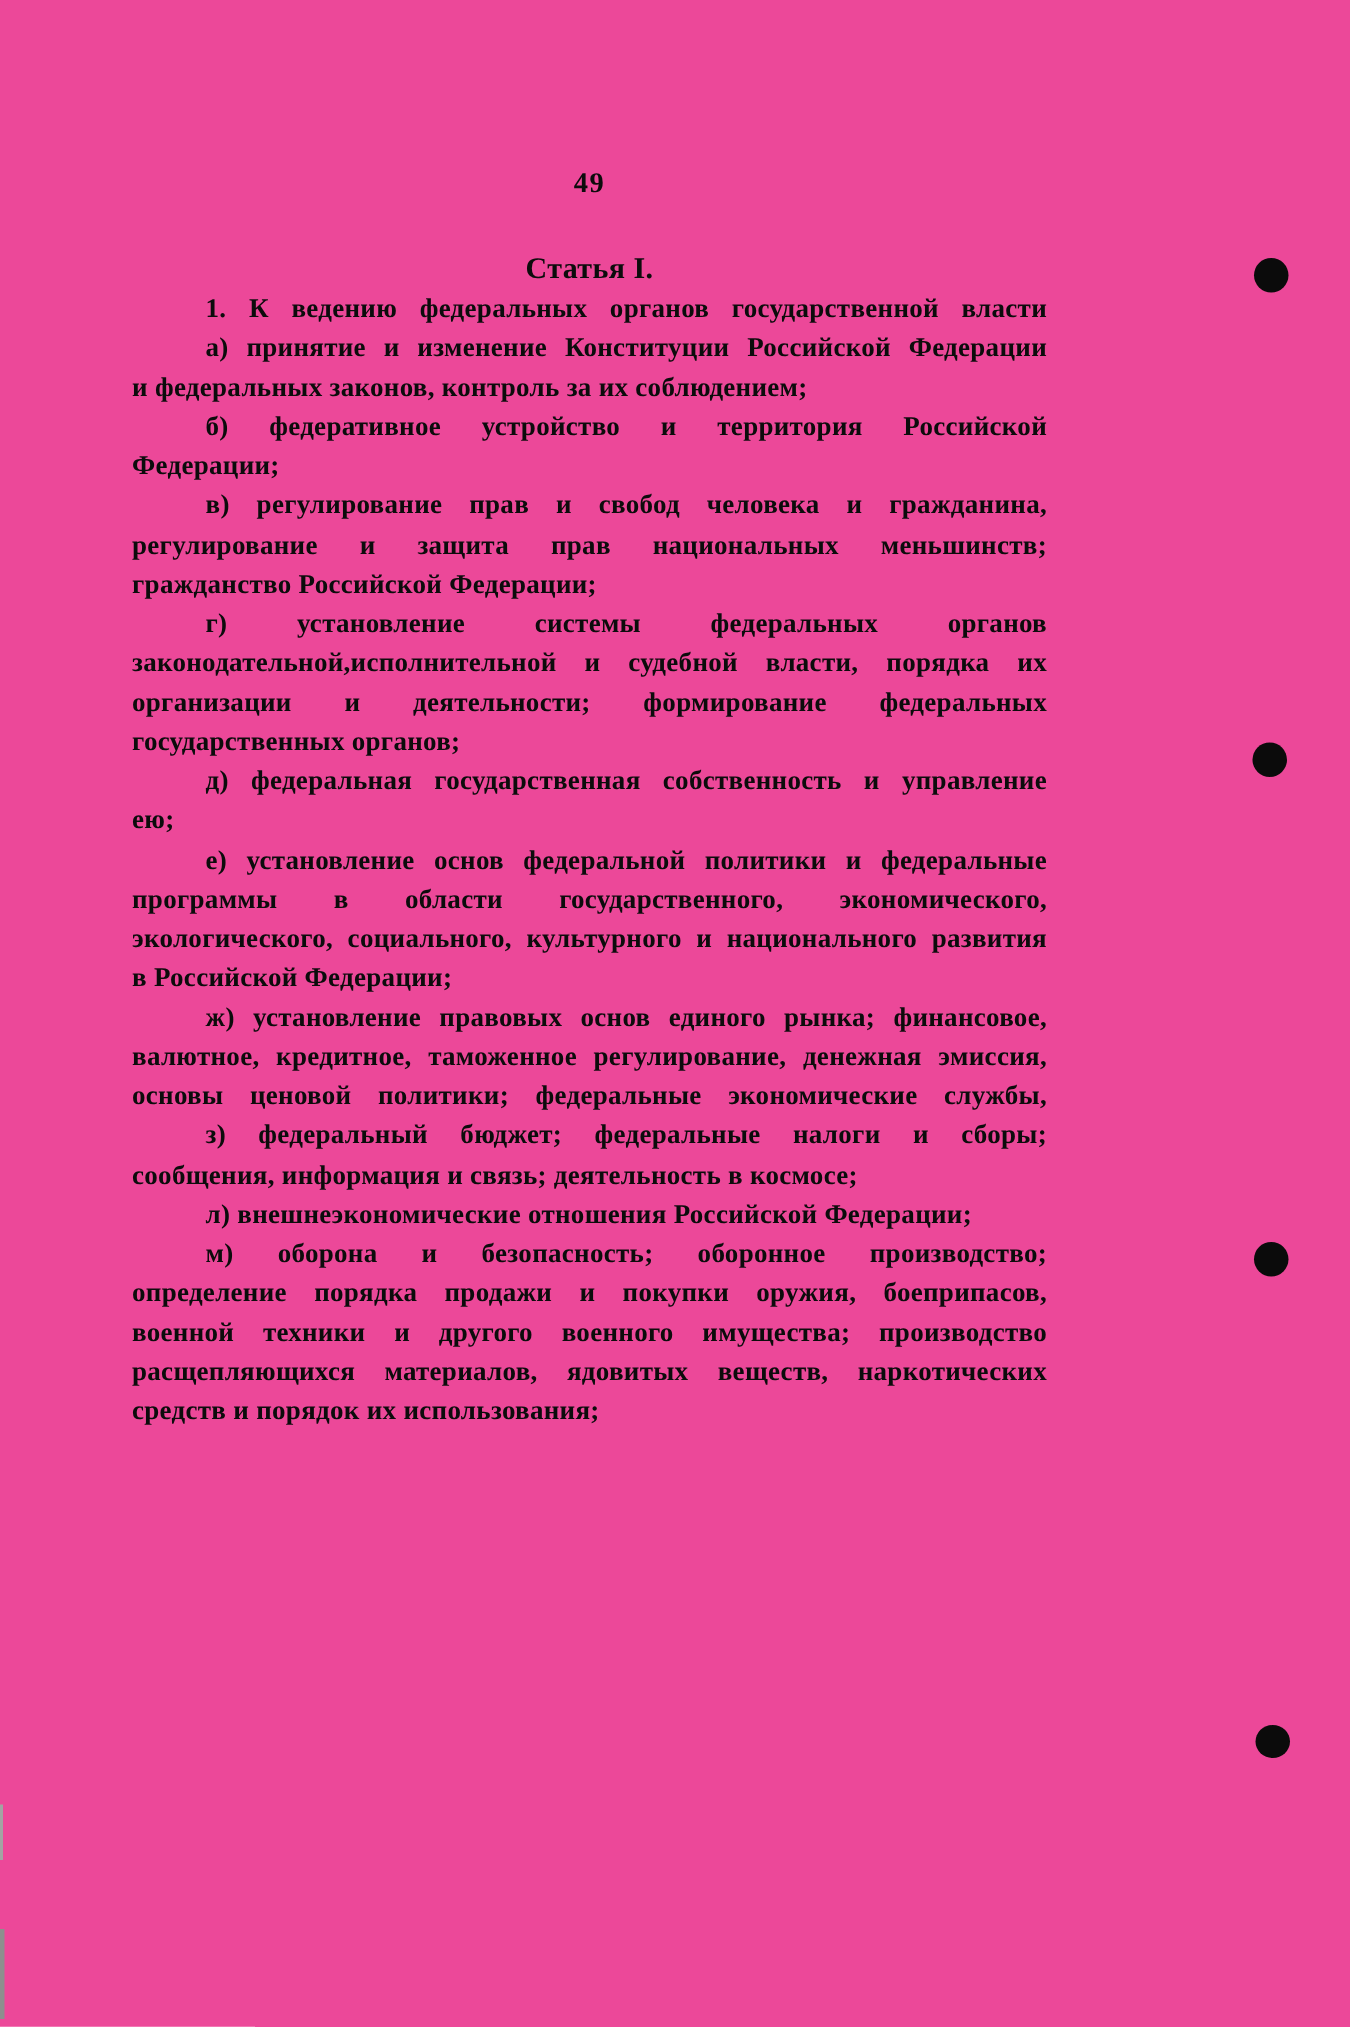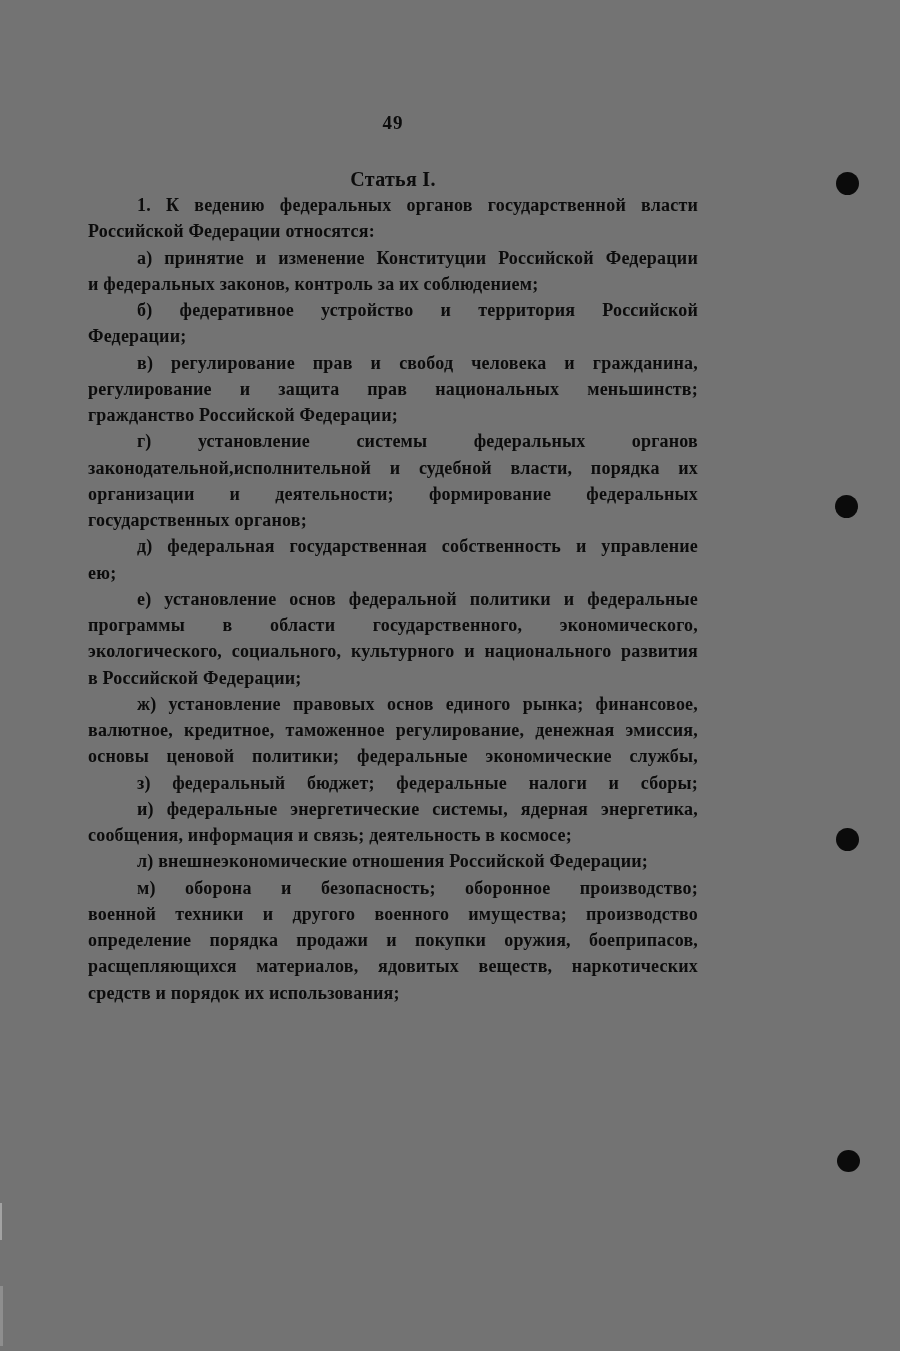--- a/index.html
+++ b/index.html
@@ -6,21 +6,21 @@
   body {
     width: 900px; height: 1351px;
     background: #ffffff;
     position: relative;
     font-family: "Liberation Serif", "DejaVu Serif", serif;
     color: #0c0c0c;
     overflow: hidden;
   }
   .page {
     position: absolute; inset: 0;
-    background: #737373;
+    background: #ec4899;
   }
   .page-number {
     position: absolute; left: 88px; width: 610px; top: 112px;
     text-align: center;
     font-size: 19px; font-weight: bold; letter-spacing: 1px;
   }
   .heading {
     position: absolute; left: 88px; width: 610px; top: 168px;
     text-align: center;
     font-size: 20px; font-weight: bold;
@@ -59,21 +59,20 @@
 
 <div class="page">
 
   <div class="page-number">49</div>
 
   <h1 class="heading">Статья I.</h1>
 
   <div class="body-text" id="paragraphs">
       <div class="para">
         <div class="line first">1. К ведению федеральных органов государственной власти</div>
-        <div class="line last">Российской Федерации относятся:</div>
       </div>
       <div class="para">
         <div class="line first">а) принятие и изменение Конституции Российской Федерации</div>
         <div class="line last">и федеральных законов, контроль за их соблюдением;</div>
       </div>
       <div class="para">
         <div class="line first">б) федеративное устройство и территория Российской</div>
         <div class="line last">Федерации;</div>
       </div>
       <div class="para">
@@ -99,30 +98,29 @@
       </div>
       <div class="para">
         <div class="line first">ж) установление правовых основ единого рынка; финансовое,</div>
         <div class="line">валютное, кредитное, таможенное регулирование, денежная эмиссия,</div>
         <div class="line">основы ценовой политики; федеральные экономические службы,</div>
       </div>
       <div class="para">
         <div class="line first">з) федеральный бюджет; федеральные налоги и сборы;</div>
       </div>
       <div class="para">
-        <div class="line first">и) федеральные энергетические системы, ядерная энергетика,</div>
         <div class="line last">сообщения, информация и связь; деятельность в космосе;</div>
       </div>
       <div class="para">
         <div class="line first last">л) внешнеэкономические отношения Российской Федерации;</div>
       </div>
       <div class="para">
         <div class="line first">м) оборона и безопасность; оборонное производство;</div>
+        <div class="line">определение порядка продажи и покупки оружия, боеприпасов,</div>
         <div class="line">военной техники и другого военного имущества; производство</div>
-        <div class="line">определение порядка продажи и покупки оружия, боеприпасов,</div>
         <div class="line">расщепляющихся материалов, ядовитых веществ, наркотических</div>
         <div class="line last">средств и порядок их использования;</div>
       </div>
     </div>
 
   <span class="dot dot-1"></span>
   <span class="dot dot-2"></span>
   <span class="dot dot-3"></span>
   <span class="dot dot-4"></span>
 

